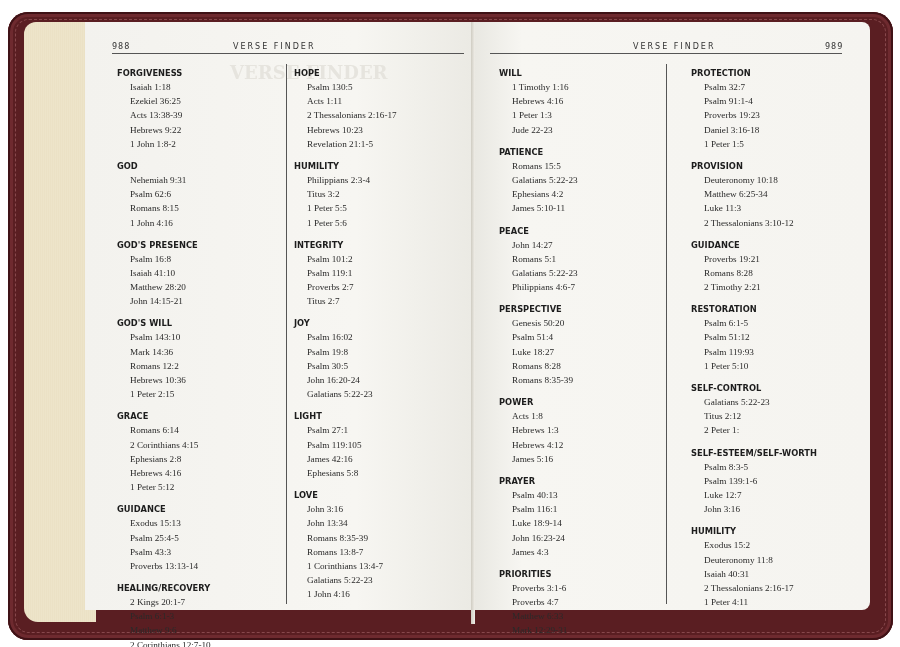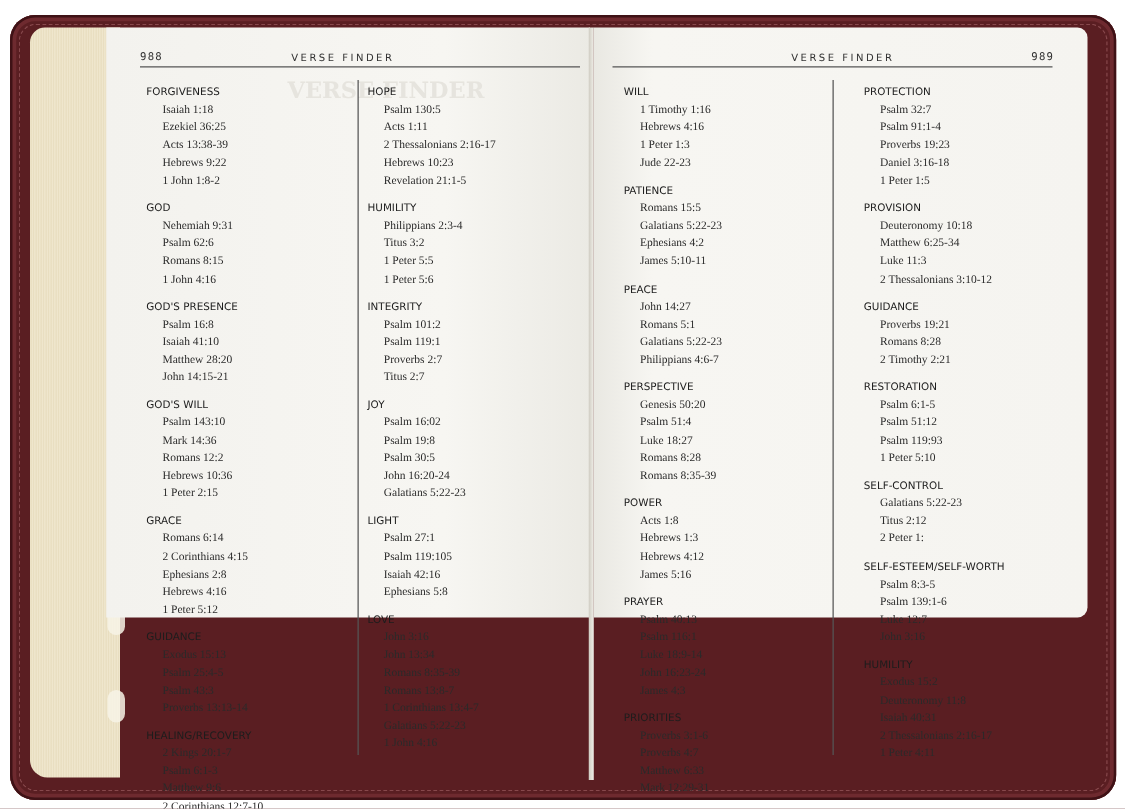--- a/index.html
+++ b/index.html
@@ -4,30 +4,30 @@
   <style>
     html, body { margin:0; padding:0; }
     body { width:900px; height:647px; background:#ffffff; position:relative; overflow:hidden; font-family:"Liberation Serif", serif; }
     .cover { position:absolute; left:8px; top:12px; width:885px; height:628px; background:#5a1e22;
       border-radius:20px; box-shadow: inset 0 0 0 2px #3f1216, inset 0 0 0 5px #6e2a2f; }
     .cover::before { content:""; position:absolute; left:7px; top:7px; right:7px; bottom:7px; border-radius:14px;
       border:1px dashed #9a5a5e; opacity:.7; }
     .pages-edge { position:absolute; left:24px; top:22px; width:72px; height:600px; border-radius:12px 0 0 14px;
       background: repeating-linear-gradient(90deg, #efe6cd 0px, #e7dcbd 1px, #f3ecd6 2px); }
     .tab { position:absolute; left:62px; width:14px; height:26px; border-radius:7px; background:#f7f3e6; opacity:.85; }
-    .page { position:absolute; top:22px; height:472px; background:#f6f5f1; }
+    .page { position:absolute; top:22px; height:588px; background:#f6f5f1; }
     .page.left { left:85px; width:387px; background:linear-gradient(90deg,#f3f2ee 0%, #f7f6f2 70%, #ebeae4 100%); }
     .page.right { left:475px; width:395px; background:linear-gradient(90deg,#e9e8e2 0%, #f7f6f2 12%, #f5f4f0 100%); border-radius:0 8px 8px 0; }
     .spine { position:absolute; left:471px; top:22px; width:4px; height:602px; background:linear-gradient(90deg,#cfccc2,#f0eee8); }
     .header { position:absolute; top:20px; font-family:"DejaVu Sans", sans-serif; font-size:8px; letter-spacing:2px; color:#333; }
     .rule { position:absolute; top:31px; height:1px; background:#555; }
     .pagenum { position:absolute; top:19px; font-family:"DejaVu Sans Mono", monospace; font-size:8.5px; color:#333; letter-spacing:1px; }
     .col { position:absolute; top:44px; }
     .vrule { position:absolute; top:42px; width:1px; background:#555; }
-    .topic { font-family:"DejaVu Sans", sans-serif; font-weight:normal; font-size:8.3px; color:#1d1d1d; margin-top:8px; height:14px; line-height:14px; white-space:nowrap; }
+    .topic { font-family:"DejaVu Sans", sans-serif; font-weight:bold; font-size:8.3px; color:#1d1d1d; margin-top:8px; height:14px; line-height:14px; white-space:nowrap; }
     .topic:first-child { margin-top:0; }
     .verse { font-size:9.2px; color:#2a2a2a; height:14.2px; line-height:14.2px; padding-left:13px; white-space:nowrap; }
     .ghost { position:absolute; font-family:"DejaVu Serif", serif; color:#e6e4de; font-size:8px; white-space:nowrap; }
   </style>
 </head>
 <body>
 
 <div class="cover"></div>
 <div class="pages-edge">
   <div class="tab" style="top:38px"></div>
@@ -105,21 +105,21 @@
       <div class="verse">Titus 2:7</div>
       <div class="topic">JOY</div>
       <div class="verse">Psalm 16:02</div>
       <div class="verse">Psalm 19:8</div>
       <div class="verse">Psalm 30:5</div>
       <div class="verse">John 16:20-24</div>
       <div class="verse">Galatians 5:22-23</div>
       <div class="topic">LIGHT</div>
       <div class="verse">Psalm 27:1</div>
       <div class="verse">Psalm 119:105</div>
-      <div class="verse">Isaiah 42:16</div>
+      <div class="verse">James 42:16</div>
       <div class="verse">Ephesians 5:8</div>
       <div class="topic">LOVE</div>
       <div class="verse">John 3:16</div>
       <div class="verse">John 13:34</div>
       <div class="verse">Romans 8:35-39</div>
       <div class="verse">Romans 13:8-7</div>
       <div class="verse">1 Corinthians 13:4-7</div>
       <div class="verse">Galatians 5:22-23</div>
       <div class="verse">1 John 4:16</div>
     </div>

